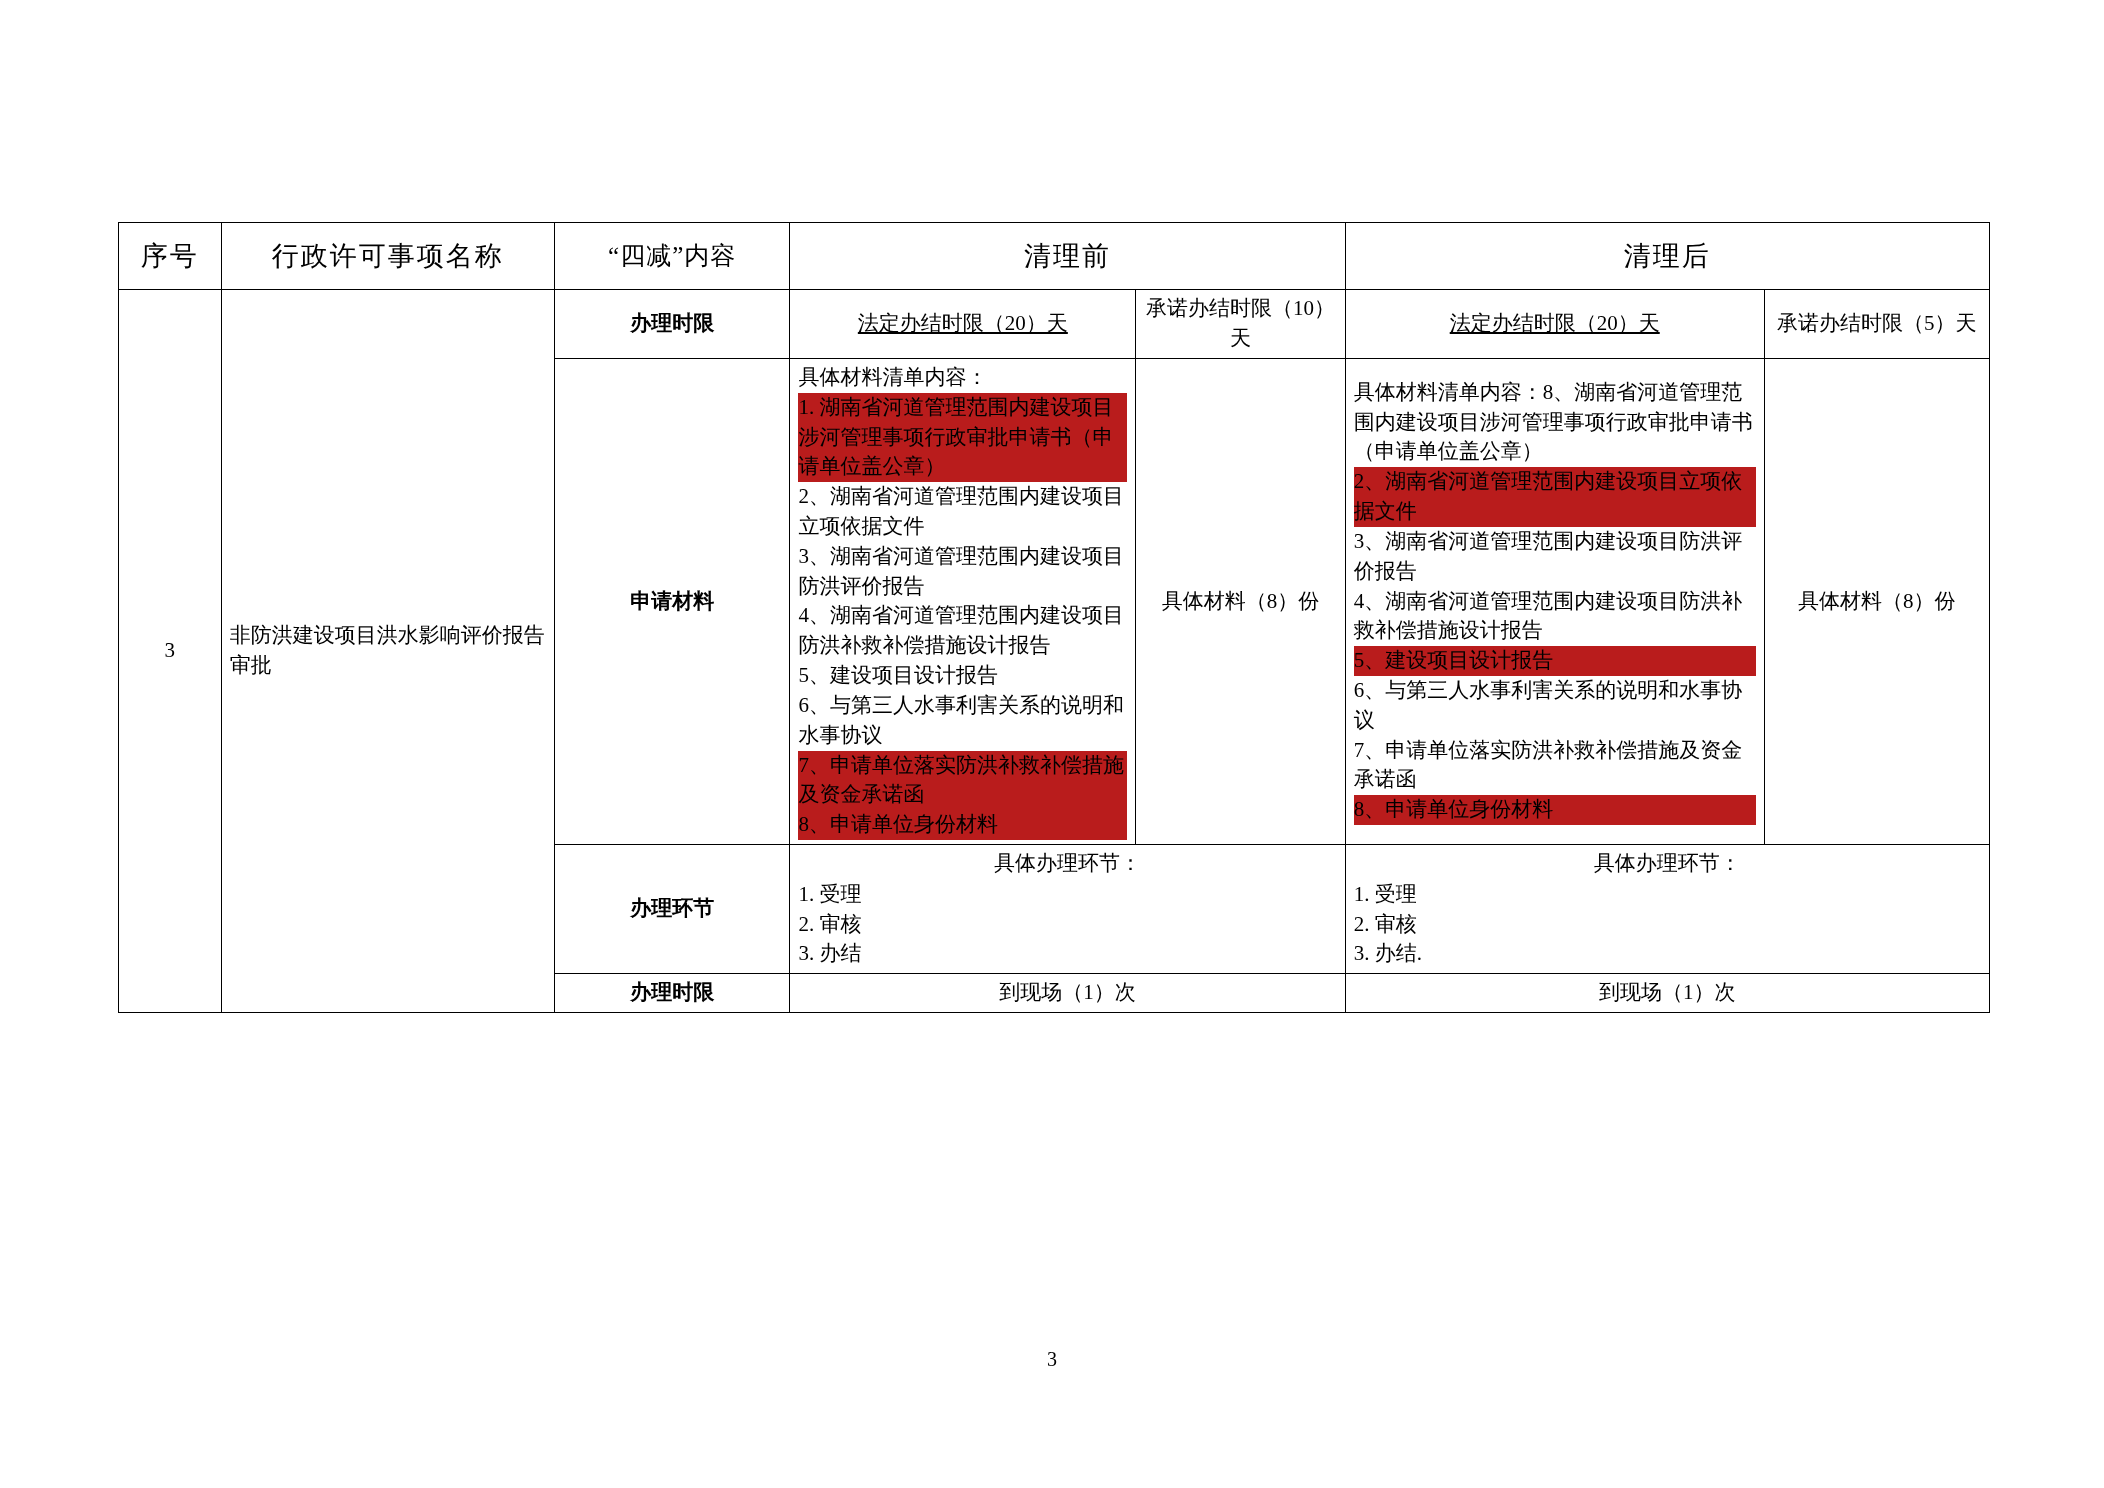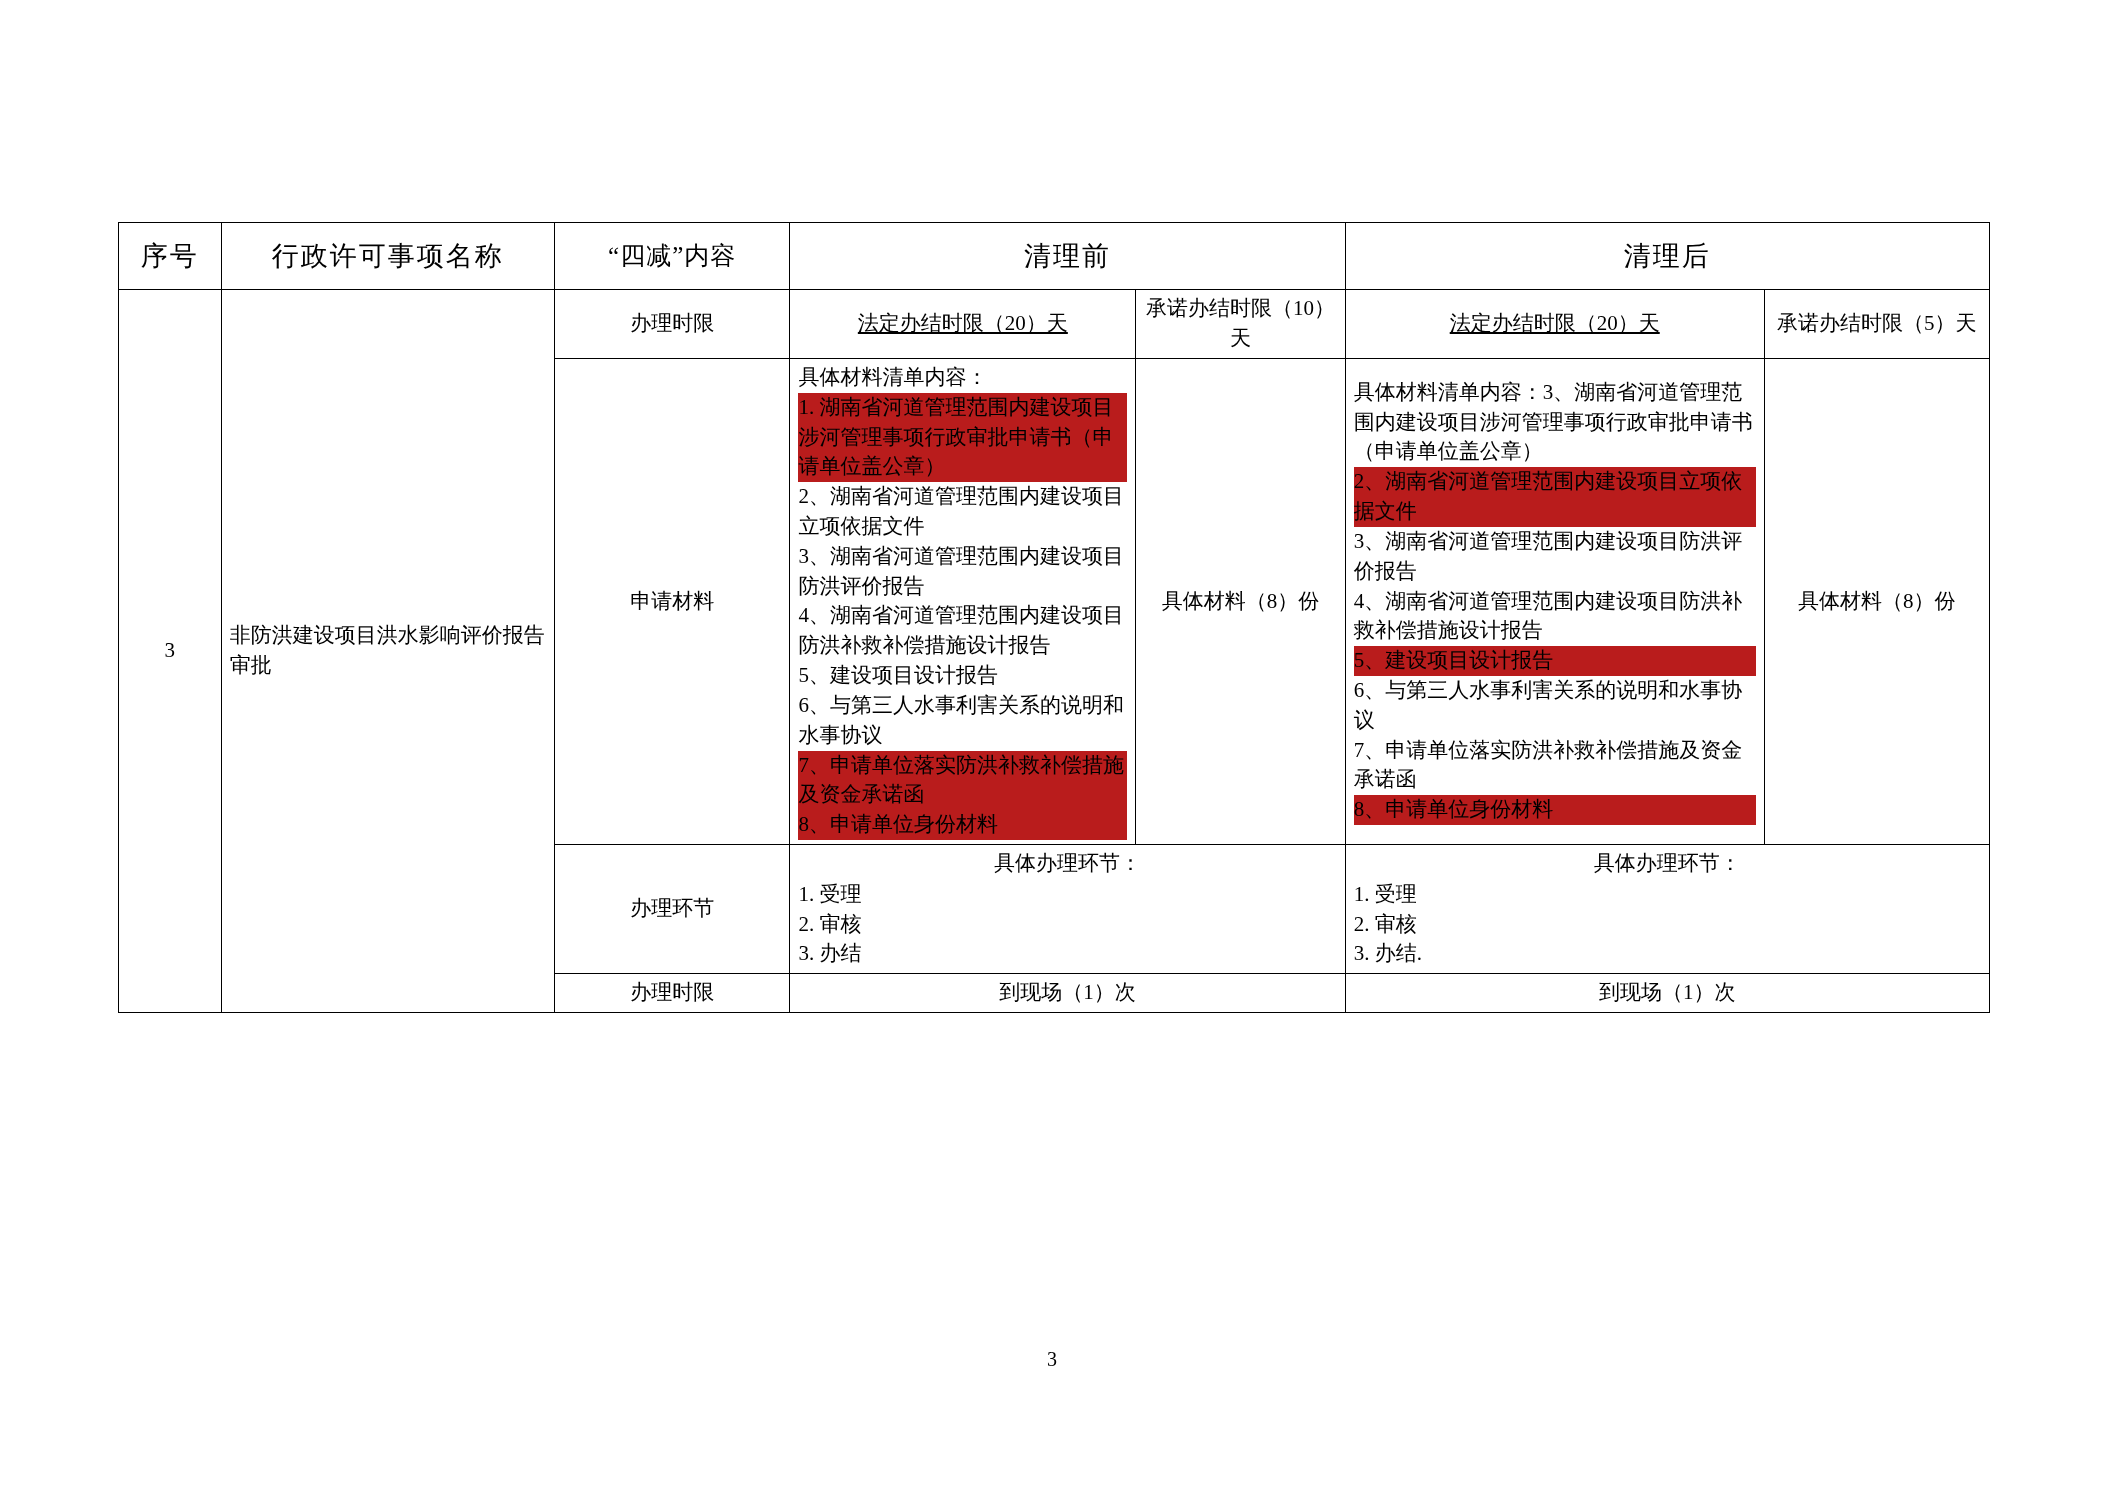--- a/index.html
+++ b/index.html
@@ -62,20 +62,21 @@
     font-size: 22px;
   }
   .name-cell {
     font-size: 22px;
     line-height: 1.45;
     vertical-align: middle;
   }
   .kind-cell {
     text-align: center;
     font-size: 22px;
+    font-weight: bold;
   }
   .list-cell {
     font-size: 21.5px;
     line-height: 1.52;
     vertical-align: top;
     padding-top: 10px;
     padding-bottom: 10px;
   }
   .list-cell .li { display: block; }
   .hl { background: #b91c1c; }
@@ -170,21 +171,21 @@
         <span class="li">2、湖南省河道管理范围内建设项目立项依据文件</span>
         <span class="li">3、湖南省河道管理范围内建设项目防洪评价报告</span>
         <span class="li">4、湖南省河道管理范围内建设项目防洪补救补偿措施设计报告</span>
         <span class="li">5、建设项目设计报告</span>
         <span class="li">6、与第三人水事利害关系的说明和水事协议</span>
         <span class="li hl">7、申请单位落实防洪补救补偿措施及资金承诺函</span>
         <span class="li hl">8、申请单位身份材料</span>
       </td>
       <td class="mid-note">具体材料（8）份</td>
       <td class="list-cell">
-        <span class="li">具体材料清单内容：3、湖南省河道管理范围内建设项目涉河管理事项行政审批申请书（申请单位盖公章）</span>
+        <span class="li">具体材料清单内容：8、湖南省河道管理范围内建设项目涉河管理事项行政审批申请书（申请单位盖公章）</span>
         <span class="li hl">2、湖南省河道管理范围内建设项目立项依据文件</span>
         <span class="li">3、湖南省河道管理范围内建设项目防洪评价报告</span>
         <span class="li">4、湖南省河道管理范围内建设项目防洪补救补偿措施设计报告</span>
         <span class="li hl">5、建设项目设计报告</span>
         <span class="li">6、与第三人水事利害关系的说明和水事协议</span>
         <span class="li">7、申请单位落实防洪补救补偿措施及资金承诺函</span>
         <span class="li hl">8、申请单位身份材料</span>
       </td>
       <td class="mid-note">具体材料（8）份</td>
     </tr>

